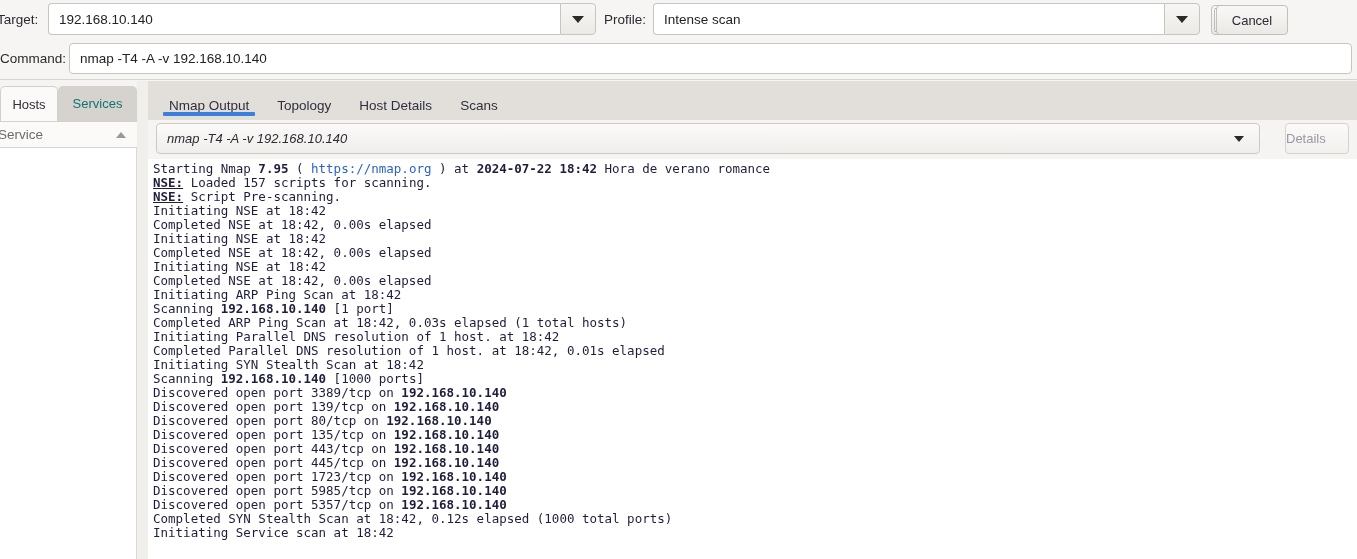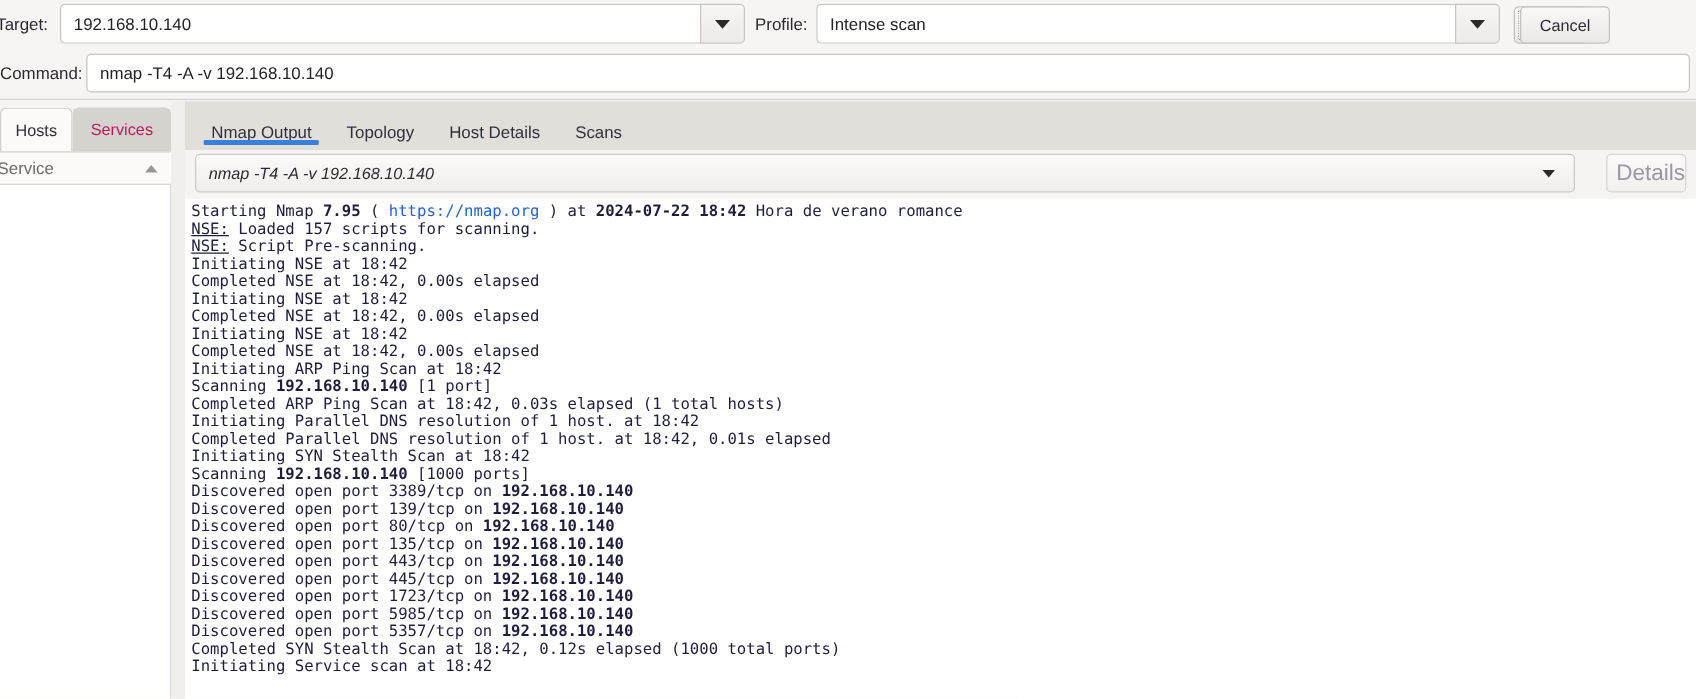--- a/index.html
+++ b/index.html
@@ -182,21 +182,21 @@
   }
   .side-tab.active {
     background: #fbfaf9;
     border: 1px solid #d3d0cb;
     border-bottom: none;
     width: 58px;
   }
   .side-tab.inactive {
     background: #d6d2cd;
     width: 79px;
-    color: #be185d;
+    color: #0f766e;
   }
   .service-header {
     position: absolute;
     left: 0; top: 40px;
     width: 137px;
     height: 27px;
     background: #fbfaf9;
     border-top: 1px solid #d3d0cb;
     border-bottom: 1px solid #d9d6d1;
     display: flex;
@@ -302,22 +302,22 @@
     left: 1285px - 148px + 0px;
     top: 42px;
     left: 1137px;
     width: 64px;
     height: 31px;
     background: linear-gradient(#fbfaf9, #f2f0ed);
     border: 1px solid #d6d3ce;
     border-radius: 4px;
     display: flex;
     align-items: center;
-    justify-content: flex-end;
-    font-size: 18px;
+    justify-content: flex-start;
+    font-size: 13px;
     color: #9a98a4;
     box-sizing: border-box;
   }
 
   
   .output {
     position: absolute;
     left: 0; top: 78px;
     width: 1209px;
     bottom: 0;
@@ -335,21 +335,21 @@
   }
   .out-line {
     height: 14px;
     white-space: pre;
   }
   .b { font-weight: bold; }
   .lnk {
     color: #2b62c6;
   }
   .nse {
-    font-weight: normal;
+    font-weight: bold;
     text-decoration: underline;
   }
 </style>
 </head>
 <body>
 
 <div class="app">
 
   <div class="toolbar">
 

